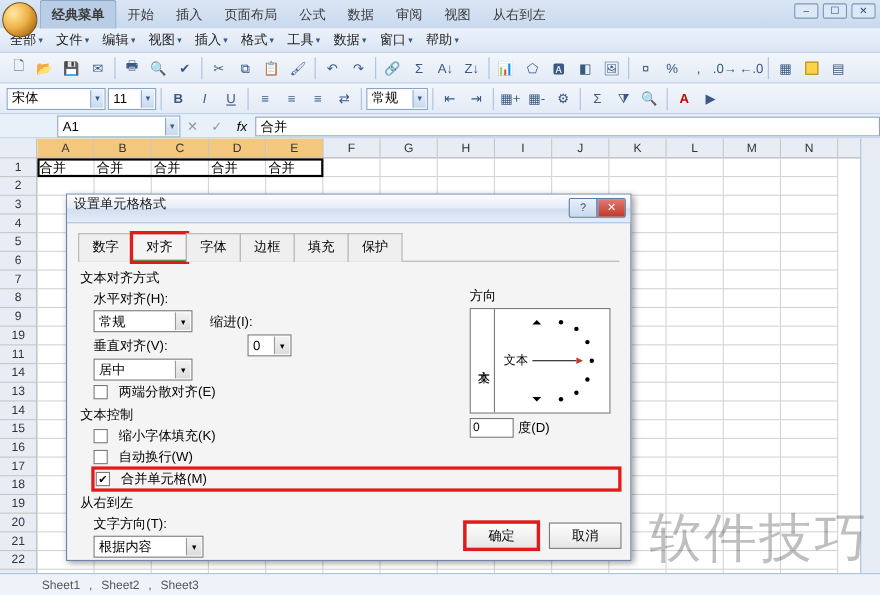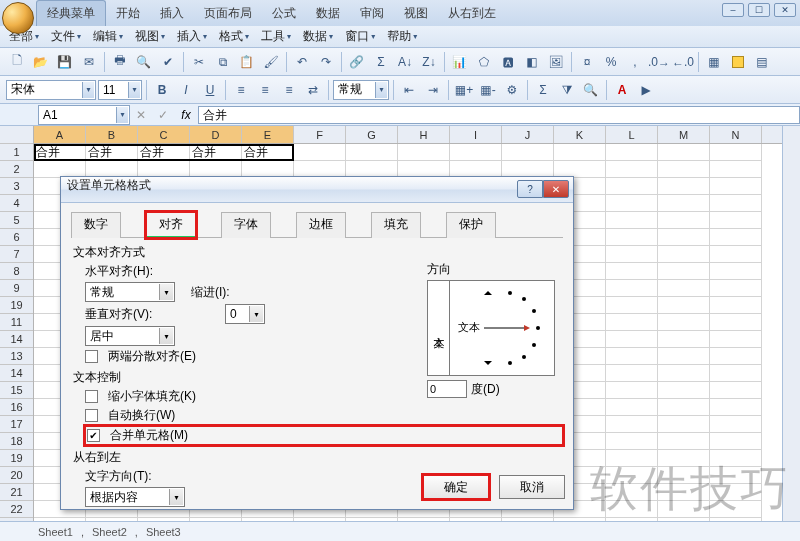--- a/index.html
+++ b/index.html
@@ -1,37 +1,37 @@
 <!DOCTYPE html>
 <html><head>
 <meta charset="utf-8">
 <style>
   * { margin:0; padding:0; box-sizing:border-box; font-family:"Microsoft YaHei","SimSun",sans-serif; }
   body { width:800px; height:541px; background:#fff; overflow:hidden; position:relative; font-size:12px; }
   
   .ribbon-tabs { height:26px; background:linear-gradient(#dbe6f4,#c8d9ee); display:flex; align-items:flex-end; padding-left:36px; }
   .orb { position:absolute; left:2px; top:2px; width:32px; height:32px; border-radius:50%; background:radial-gradient(circle at 30% 30%,#ffe9a3,#f0b24a 45%,#b07218 80%); border:1px solid #7a5213; z-index:5; }
   .rtab { padding:4px 10px 4px 10px; color:#3b3b3b; cursor:default; }
-  .rtab.active { background:#b9cde6; border:1px solid #8aa5c6; border-bottom:none; border-radius:3px 3px 0 0; }
+  .rtab.active { background:#b9cde6; border:1px solid #8aa5c6; border-bottom:none; border-radius:3px 3px 0 0;font-weight:bold; }
   .winbtns { position:absolute; right:4px; top:3px; display:flex; gap:4px; }
   .winbtn { width:22px; height:14px; background:#dce8f6; border:1px solid #7a97bb; border-radius:2px; font-size:9px; text-align:center; line-height:12px; color:#2b4a72; }
   
   .menubar { height:22px; background:linear-gradient(#eaf1fa,#dbe6f4); display:flex; align-items:center; padding-left:3px; gap:0; border-bottom:1px solid #aac0dc; }
   .mitem { padding:2px 6px; color:#1f1f1f; display:flex; align-items:center; gap:2px; }
   .caret { font-size:8px; color:#3a5a82; }
   
   .toolbar { height:28px; background:linear-gradient(#f2f6fc,#e3ebf6); display:flex; align-items:center; padding:0 6px; border-bottom:1px solid #aac0dc; gap:2px; }
   .tbtn { width:22px; height:22px; border:1px solid transparent; border-radius:2px; display:flex; align-items:center; justify-content:center; font-size:12px; color:#3a5a82; position:relative; }
   .tsep { width:1px; height:20px; background:#aac0dc; margin:0 2px; }
   .combo { height:20px; border:1px solid #8aa5c6; background:#fff; display:flex; align-items:center; padding:0 14px 0 4px; position:relative; font-size:12px; }
   .combo .dd { position:absolute; right:1px; top:1px; width:12px; height:16px; background:linear-gradient(#e8f0fa,#c8d9ee); border-left:1px solid #8aa5c6; display:flex; align-items:center; justify-content:center; font-size:8px; color:#3a5a82; }
   .swatch { width:12px; height:12px; display:inline-block; }
   
   .fbar { height:22px; background:#e8f0fa; border-bottom:1px solid #aac0dc; display:flex; align-items:center; }
-  .namebox { width:92px; margin-left:38px; }
+  .namebox { width:112px; margin-left:52px; }
   .fx { width:24px; text-align:center; font-style:italic; }
   .finp { flex:1; border:1px solid #8aa5c6; background:#fff; height:18px; padding:0 4px; }
   
   .gridwrap { position:absolute; left:0; top:126px; right:0; bottom:20px; background:#fff; display:flex; }
   .rowhdrs { width:34px; background:#e8edf5; border-right:1px solid #b4b4b4; }
   .rowhdrs div { height:17px; border-bottom:1px solid #c6c6c6; text-align:center; font-size:11px; color:#333; line-height:17px; }
   .colarea { flex:1; }
   .colhdrs { height:18px; display:flex; background:#e8edf5; border-bottom:1px solid #b4b4b4; }
   .colhdrs div { width:52px; border-right:1px solid #c6c6c6; text-align:center; font-size:11px; color:#333; line-height:18px; }
   .colhdrs div.sel { background:#f3c77e; }
@@ -42,21 +42,21 @@
   
   .sheetbar { position:absolute; left:0; bottom:0; right:0; height:20px; background:#eef3fa; border-top:1px solid #aac0dc; display:flex; align-items:center; padding-left:38px; font-size:11px; color:#555; gap:8px; }
   .scrollv { position:absolute; right:0; top:126px; bottom:20px; width:18px; background:#e8edf5; border-left:1px solid #aac0dc; }
   .dlg { position:absolute; left:60px; top:176px; width:514px; height:334px; background:#f4f4f4; border:1px solid #6b87ad; box-shadow:2px 2px 6px rgba(0,0,0,.4); }
   .dlg-title { height:26px; background:linear-gradient(#fdfdfe,#e4ecf7 48%,#d2dff0 52%,#e4ecf7); border-bottom:1px solid #aac0dc; display:flex; align-items:flex-start; padding:0 6px; font-size:12px; color:#1a1a1a; }
   .dlg-ctrls { position:absolute; right:4px; top:3px; display:flex; gap:0; }
   .dlg-ctrls div { width:26px; height:18px; border:1px solid #5f7da3; display:flex; align-items:center; justify-content:center; font-size:10px; }
   .dlg-help { background:linear-gradient(#e8f0fa,#c8d9ee); color:#2b4a72; border-radius:2px 0 0 2px; border-right:none; }
   .dlg-x { background:linear-gradient(#e37a72,#c03a2b); color:#fff; border-radius:0 2px 2px 0; }
   .dlg-body { position:absolute; top:26px; left:0; right:0; bottom:0; padding:8px 10px; }
-  .tabstrip { display:flex; border-bottom:1px solid #b4b4b4; margin-bottom:6px;gap:26px; }
+  .tabstrip { display:flex; border-bottom:1px solid #b4b4b4; margin-bottom:6px; }
   .dtab { padding:3px 12px; border:1px solid #b4b4b4; border-bottom:none; background:#efefef; margin-right:-1px; font-size:12px; position:relative; top:1px; }
   .dtab.active { background:#f4f4f4; border-bottom:2px solid #22c55e; }
   .redbox { outline:3px solid #e11b1b; outline-offset:-1px; }
   .group-lbl { font-size:12px; margin:4px 0 2px 2px; }
   .frow { display:flex; align-items:center; margin:2px 0 2px 14px; gap:6px; }
   .dropdown { width:90px; height:20px; border:1px solid #7a7a7a; background:#fff; display:flex; align-items:center; padding:0 16px 0 4px; position:relative; font-size:12px; }
   .dropdown .dd { position:absolute; right:1px; top:1px; width:14px; height:16px; background:linear-gradient(#f2f2f2,#dcdcdc); border-left:1px solid #9a9a9a; display:flex; align-items:center; justify-content:center; font-size:8px; }
   .chk { width:13px; height:13px; border:1px solid #7a7a7a; background:#fff; display:inline-flex; align-items:center; justify-content:center; font-size:10px; margin-right:4px; }
   .orient-box { position:absolute; right:16px; top:54px; width:130px; }
   .orient-canvas { width:128px; height:96px; border:1px solid #7a7a7a; background:#fff; display:flex; }

